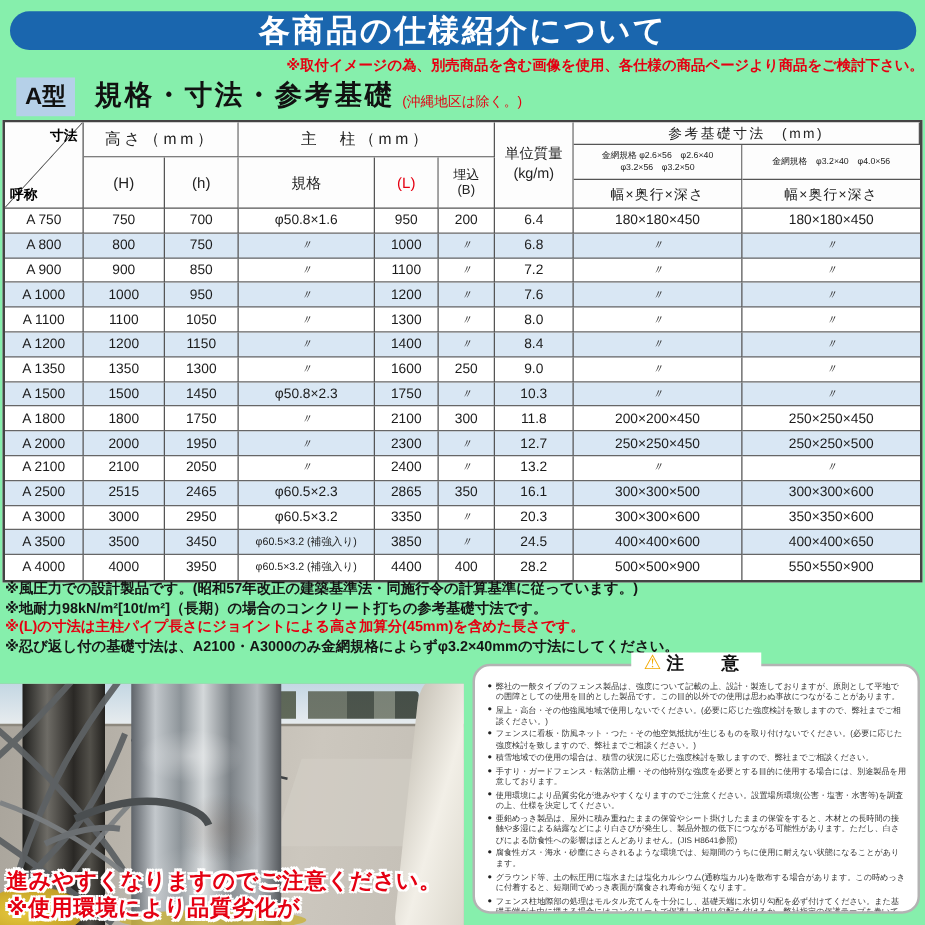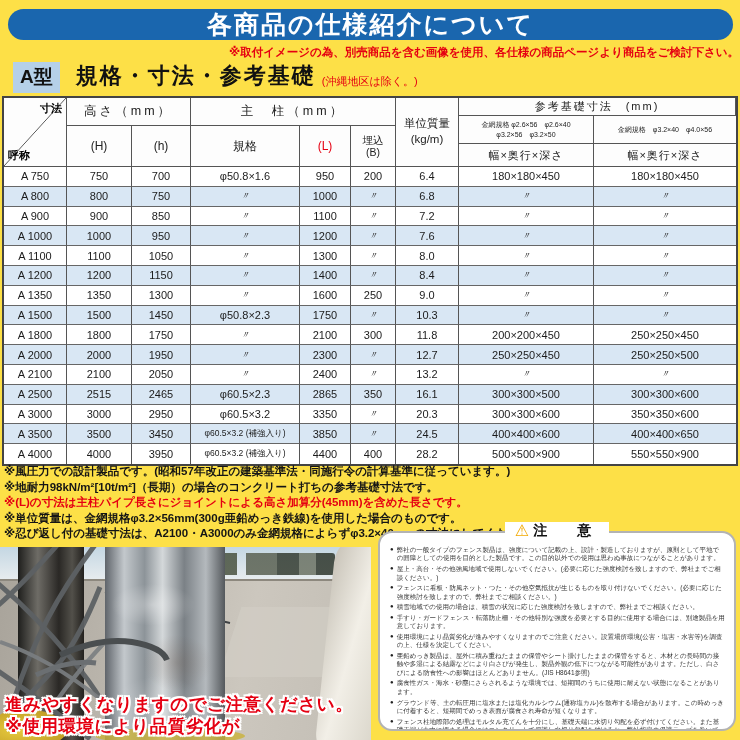--- a/index.html
+++ b/index.html
@@ -1,17 +1,17 @@
 <!DOCTYPE html>
 <html><head>
 <meta charset="utf-8">
 <style>
   html,body{margin:0;padding:0;background:#fff;}
   *{box-sizing:border-box;font-family:"Liberation Sans","DejaVu Sans",sans-serif;}
-  #page{position:relative;width:740px;height:740px;background:#fde047;overflow:hidden;}
+  #page{position:relative;width:740px;height:740px;background:#86efac;overflow:hidden;}
 
   
   .top-bar{position:absolute;left:8px;top:9px;width:725px;height:31px;background:#1a66ae;
     border-radius:17px;display:flex;align-items:center;justify-content:center;}
   .top-bar .t{color:#fff;font-size:25px;font-weight:bold;letter-spacing:2px;white-space:nowrap;}
 
   
   .notice{position:absolute;top:45px;right:1px;font-size:11.5px;font-weight:bold;color:#e50012;white-space:nowrap;}
 
   
@@ -324,21 +324,20 @@
           <div class="cell c7">500×500×900</div>
           <div class="cell c8">550×550×900</div>
         </div>
       </div>
   </div>
 
   <div class="footnotes" id="footnotes">
       <div class="fn">※風圧力での設計製品です。(昭和57年改正の建築基準法・同施行令の計算基準に従っています。)</div>
       <div class="fn">※地耐力98kN/m²[10t/m²]（長期）の場合のコンクリート打ちの参考基礎寸法です。</div>
       <div class="fn red">※(L)の寸法は主柱パイプ長さにジョイントによる高さ加算分(45mm)を含めた長さです。</div>
-      <div class="fn">※単位質量は、金網規格φ3.2×56mm(300g亜鉛めっき鉄線)を使用した場合のものです。</div>
       <div class="fn">※忍び返し付の基礎寸法は、A2100・A3000のみ金網規格によらずφ3.2×40mmの寸法にしてください。</div>
     </div>
 
   <div class="photo">
     <div class="sky"></div>
     <div class="skyline"></div>
     <div class="ground-line"></div>
     <div class="pavement"></div>
     <div class="pave-patch"></div>
     <div class="sq-post"></div>

